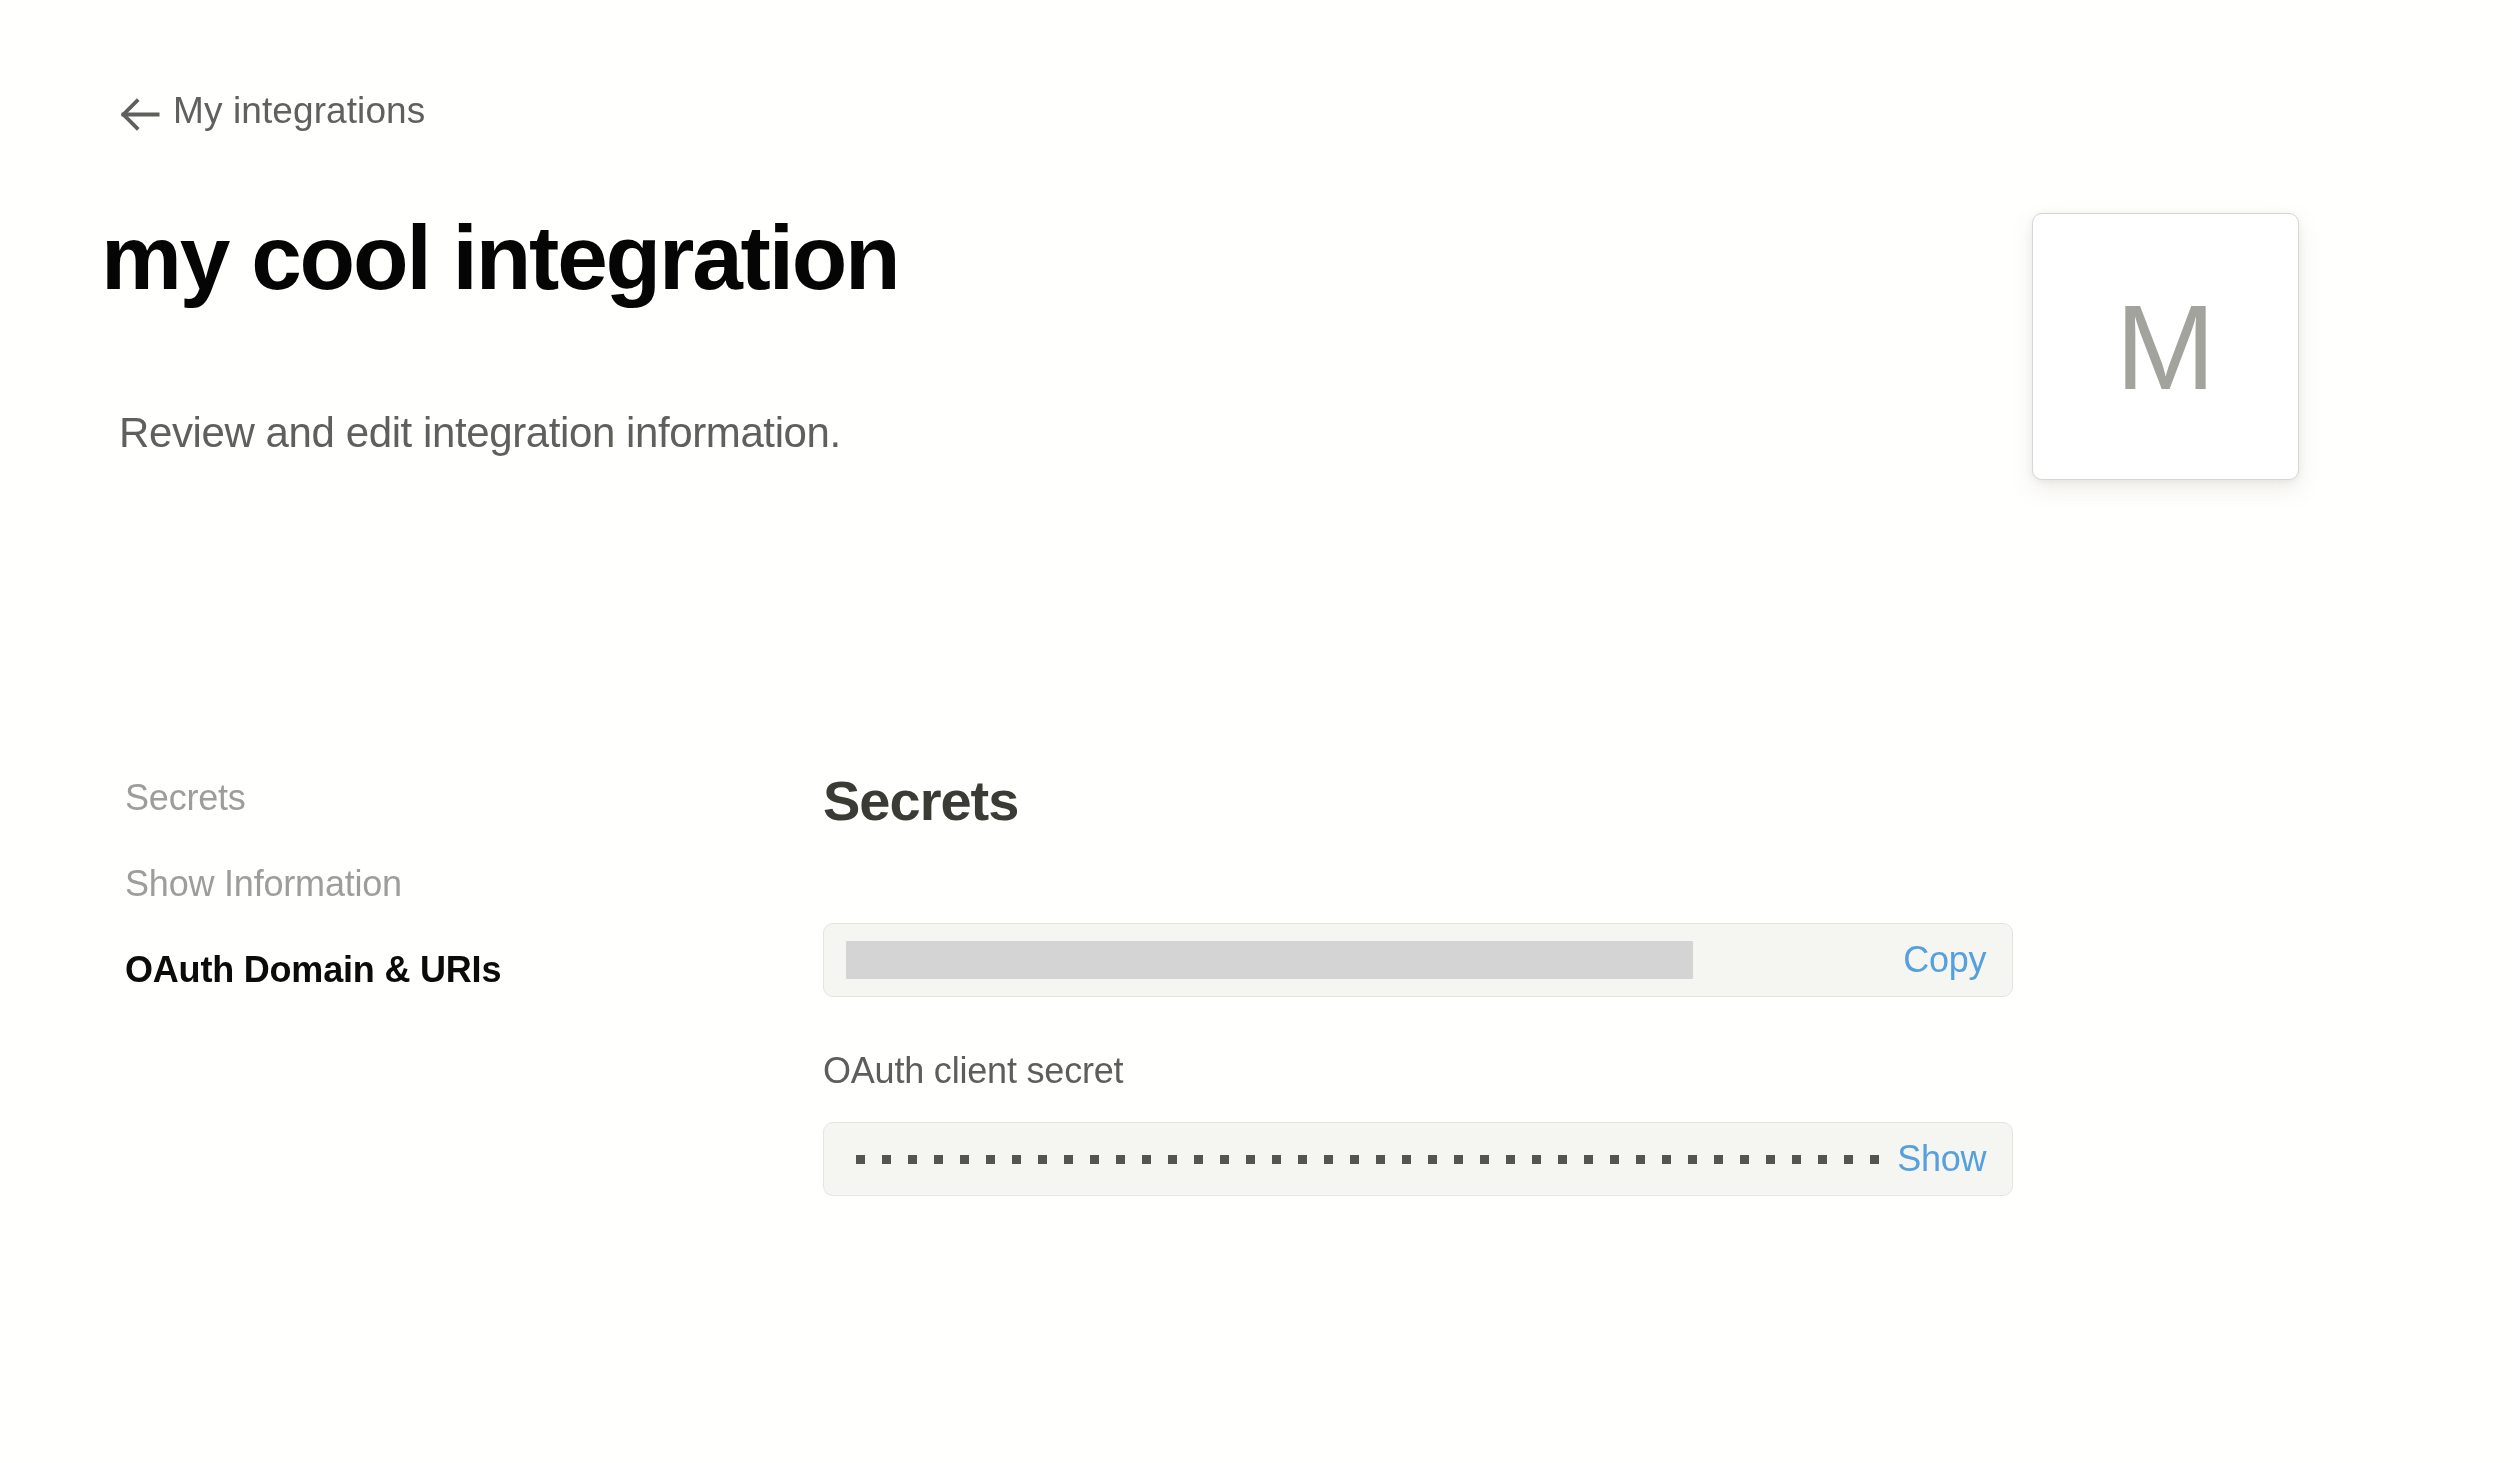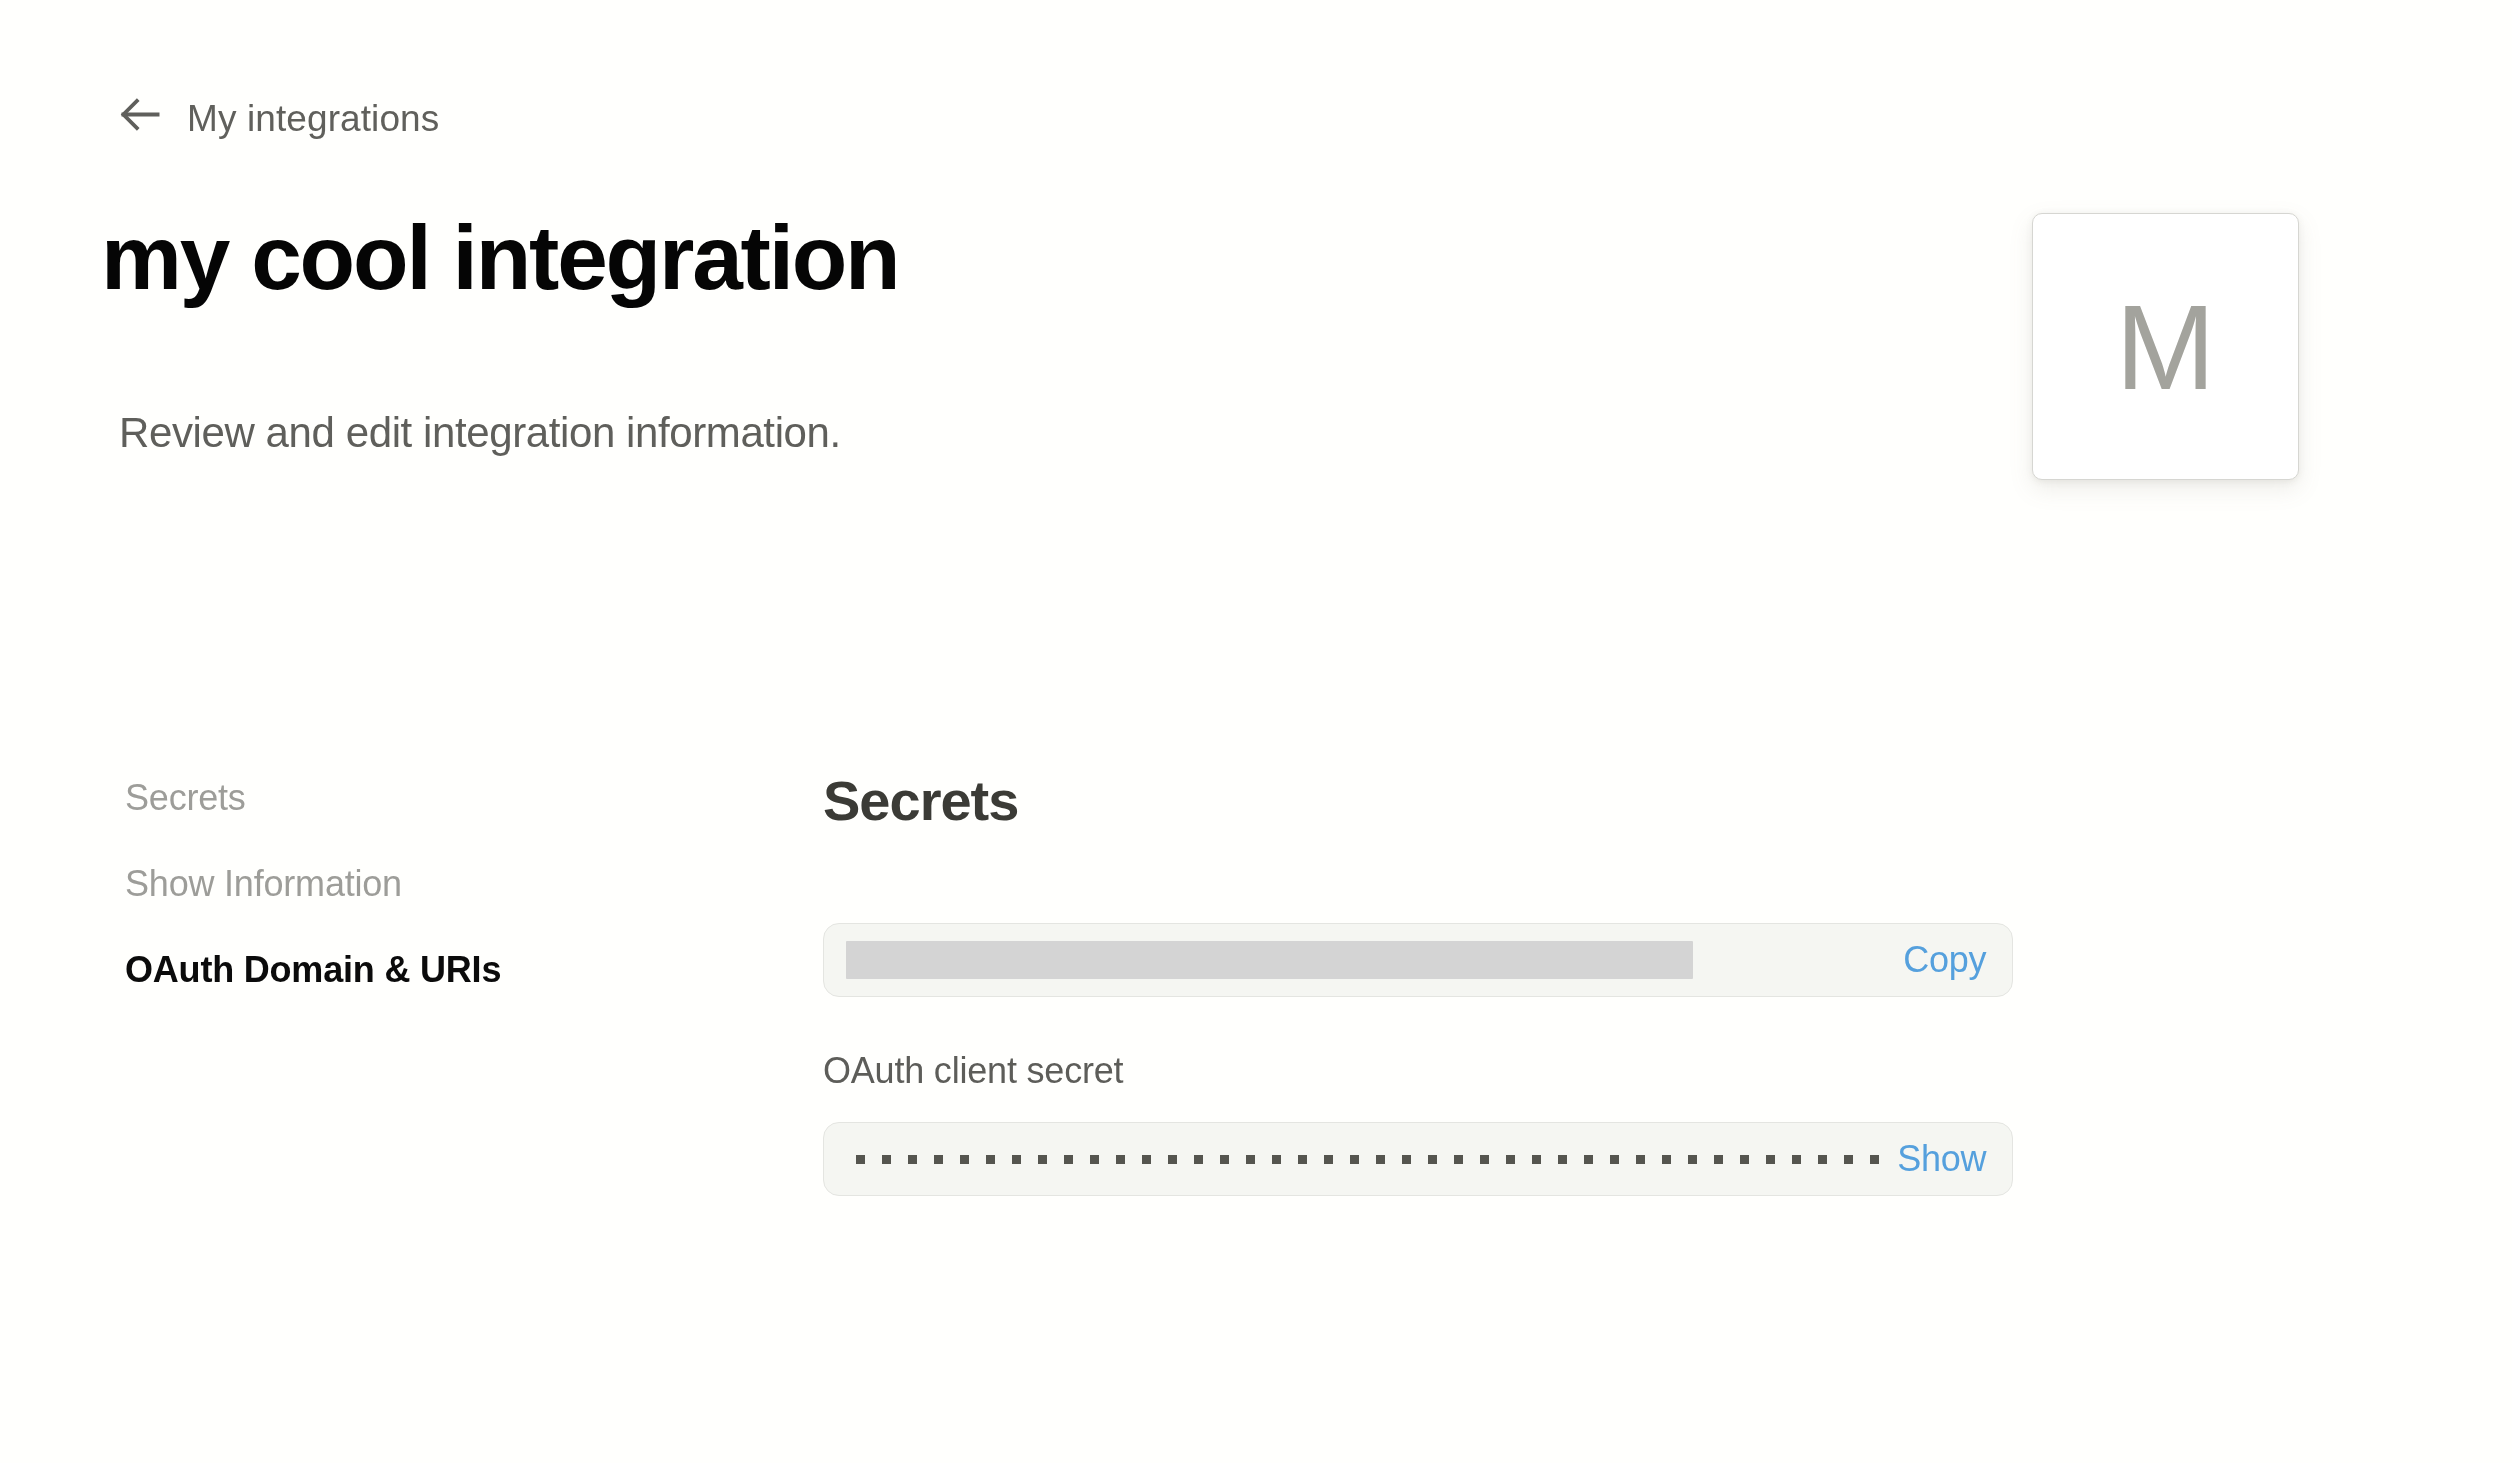--- a/index.html
+++ b/index.html
@@ -15,22 +15,22 @@
     overflow: hidden;
     position: relative;
   }
 
   
   .back-link {
     position: absolute;
     left: 118px;
     top: 92px;
     display: flex;
-    align-items: flex-end;
-    gap: 24px;
+    align-items: flex-start;
+    gap: 10px;
     cursor: pointer;
     text-decoration: none;
   }
   .back-arrow {
     width: 45px;
     height: 45px;
     display: block;
     flex: 0 0 auto;
   }
   .back-label {
@@ -144,21 +144,21 @@
     margin-bottom: 33px;
     display: block;
     white-space: nowrap;
   }
   .field-box {
     box-sizing: border-box;
     width: 1190px;
     height: 74px;
     background: #f5f6f2;
     border: 1.8px solid #e4e5e1;
-    border-radius: 16px;
+    border-radius: 10px;
     display: flex;
     align-items: center;
     justify-content: space-between;
     padding: 0 22px;
     cursor: text;
   }
   .redaction-bar {
     width: 847px;
     height: 38px;
     background: #d4d4d4;

